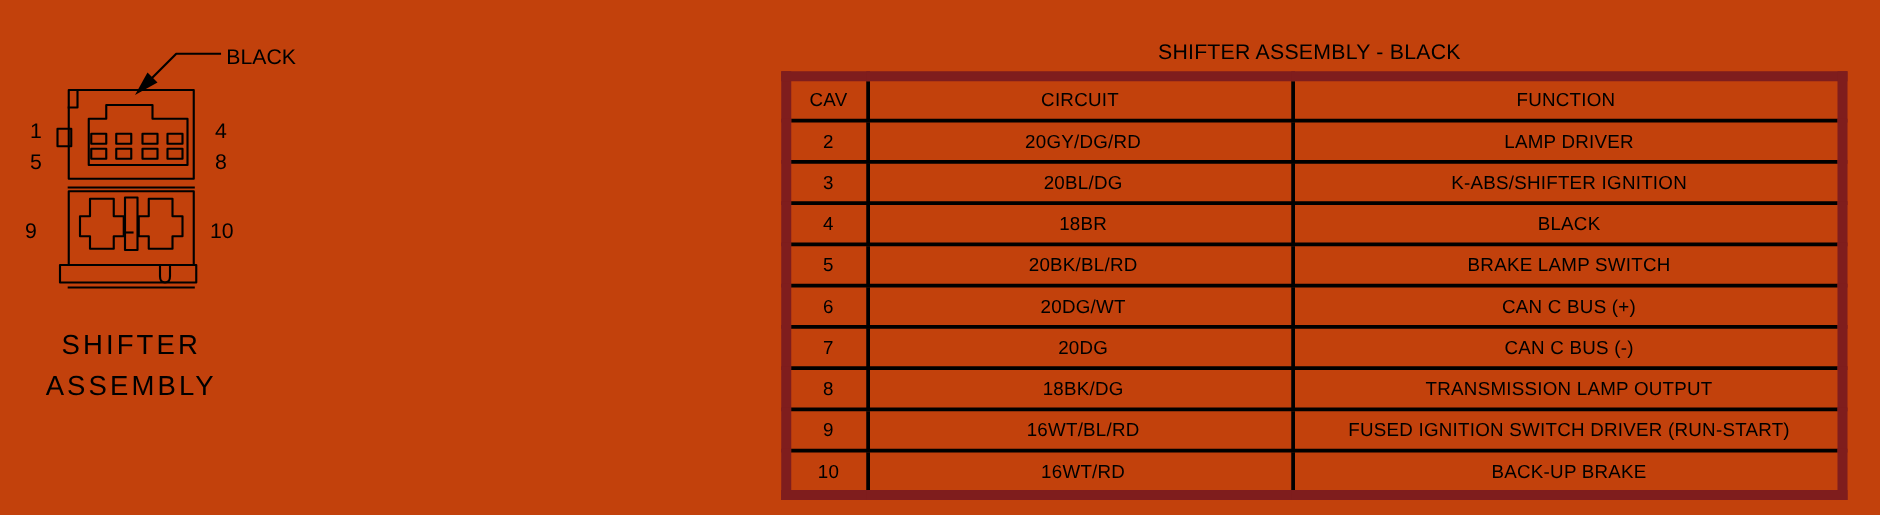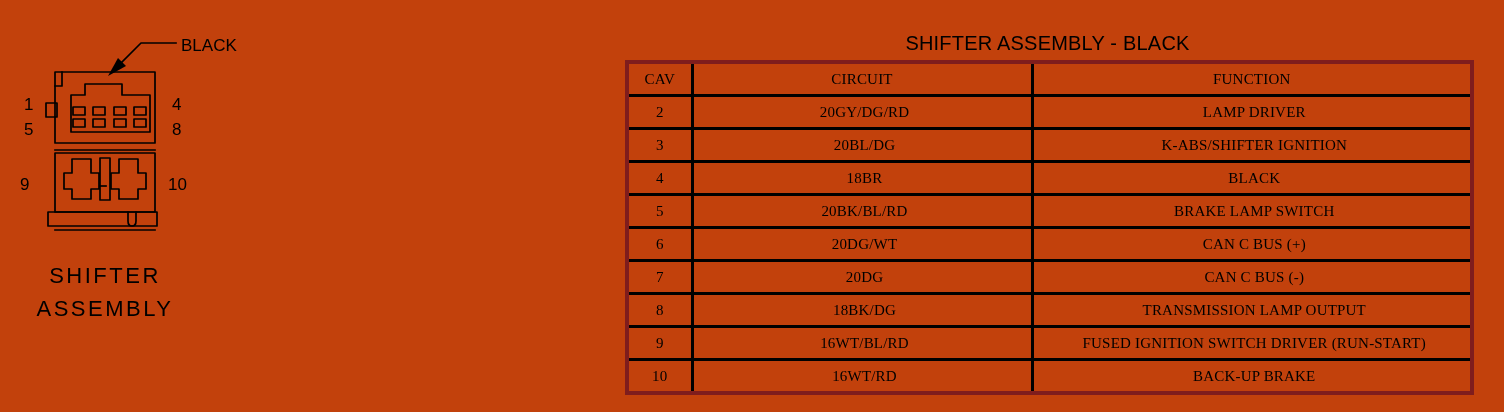--- a/index.html
+++ b/index.html
@@ -40,32 +40,31 @@
 
   
   #table-area {
     position: absolute;
     left: 625px;
     top: 32px;
     width: 845px;
   }
   #table-title {
     text-align: center;
-    font-size: 20px;
+    font-size: 17px;
     letter-spacing: 0.2px;
     color: #000000;
     margin: 0 0 5px 0;
     white-space: nowrap;
   }
   table.pinout {
     border-collapse: collapse;
     table-layout: fixed;
     width: 845px;
-    border: 4px solid #7f1d1d;
-    font-family: Liberation Serif, serif;
+    border: 8px solid #7f1d1d;
   }
   table.pinout th,
   table.pinout td {
     border: 3px solid #000000;
     height: 30px;
     font-size: 15px;
     font-weight: normal;
     letter-spacing: 0.2px;
     color: #000000;
     white-space: nowrap;

